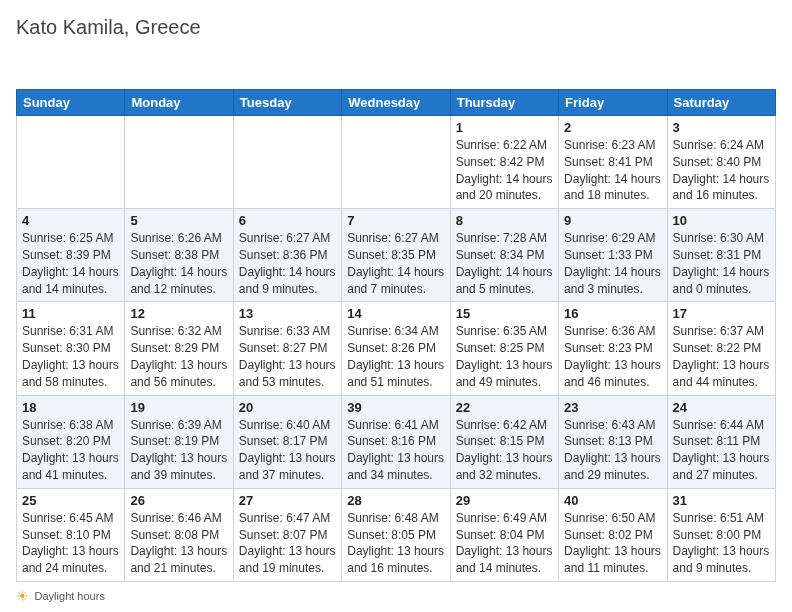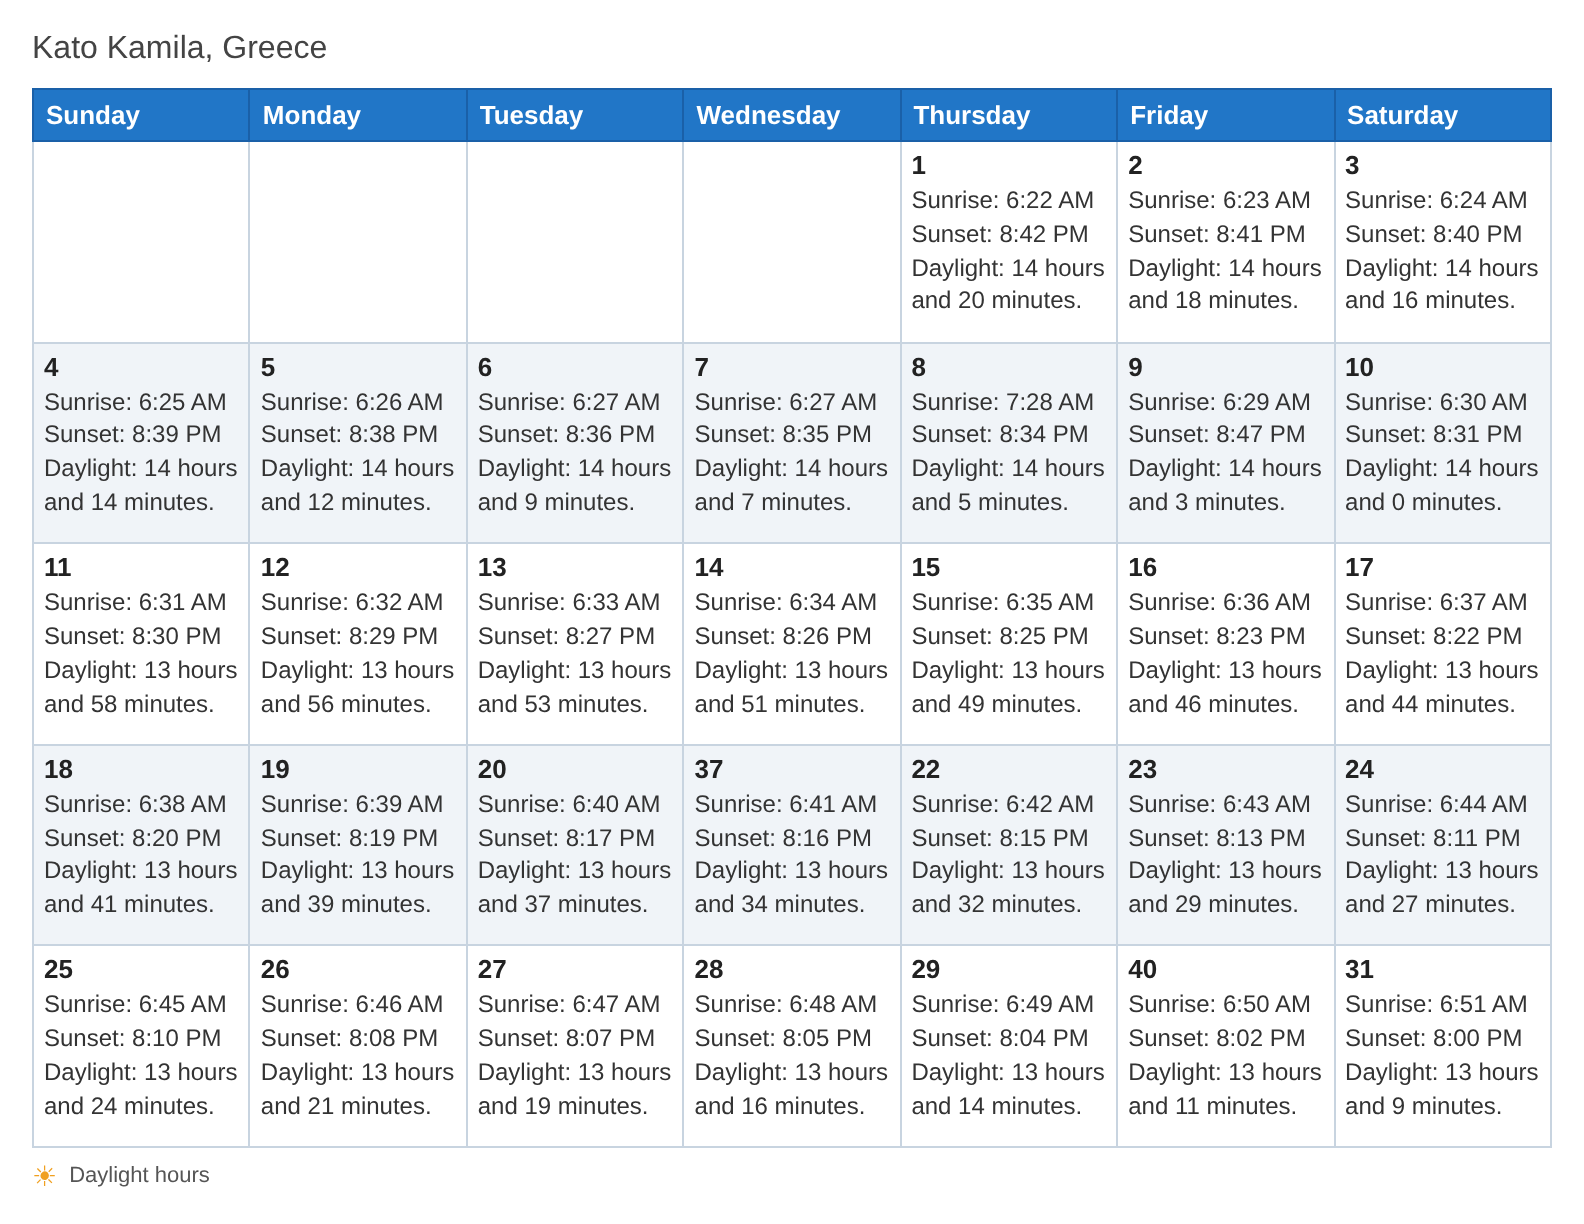--- a/index.html
+++ b/index.html
@@ -42,28 +42,29 @@
     .title-area {
       text-align: right;
     }
     .calendar-title {
       font-size: 36px;
       font-weight: normal;
       color: #222;
       line-height: 1.1;
     }
     .calendar-subtitle {
-      font-size: 16px;
+      font-size: 20px;
       color: #444;
     }
     .calendar-table {
       width: 100%;
       border-collapse: collapse;
       flex: 1;
       font-size: 10.5px;
+      margin-top: 40px;
     }
     .calendar-table th {
       background: #2176c7;
       color: #fff;
       text-align: left;
       padding: 5px 6px;
       font-size: 13px;
       font-weight: bold;
       border: 1px solid #1a60a8;
     }
@@ -187,21 +188,21 @@
           <td>
             <div class="day-number">8</div>
             <div class="day-info" style="white-space: pre-line;">Sunrise: 7:28 AM
 Sunset: 8:34 PM
 Daylight: 14 hours
 and 5 minutes.</div>
           </td>
           <td>
             <div class="day-number">9</div>
             <div class="day-info" style="white-space: pre-line;">Sunrise: 6:29 AM
-Sunset: 8:47 PM
+Sunset: 1:33 PM
 Daylight: 14 hours
 and 3 minutes.</div>
           </td>
           <td>
             <div class="day-number">10</div>
             <div class="day-info" style="white-space: pre-line;">Sunrise: 6:30 AM
 Sunset: 8:31 PM
 Daylight: 14 hours
 and 0 minutes.</div>
           </td>
@@ -273,21 +274,21 @@
 and 39 minutes.</div>
           </td>
           <td>
             <div class="day-number">20</div>
             <div class="day-info" style="white-space: pre-line;">Sunrise: 6:40 AM
 Sunset: 8:17 PM
 Daylight: 13 hours
 and 37 minutes.</div>
           </td>
           <td>
-            <div class="day-number">37</div>
+            <div class="day-number">39</div>
             <div class="day-info" style="white-space: pre-line;">Sunrise: 6:41 AM
 Sunset: 8:16 PM
 Daylight: 13 hours
 and 34 minutes.</div>
           </td>
           <td>
             <div class="day-number">22</div>
             <div class="day-info" style="white-space: pre-line;">Sunrise: 6:42 AM
 Sunset: 8:15 PM
 Daylight: 13 hours

